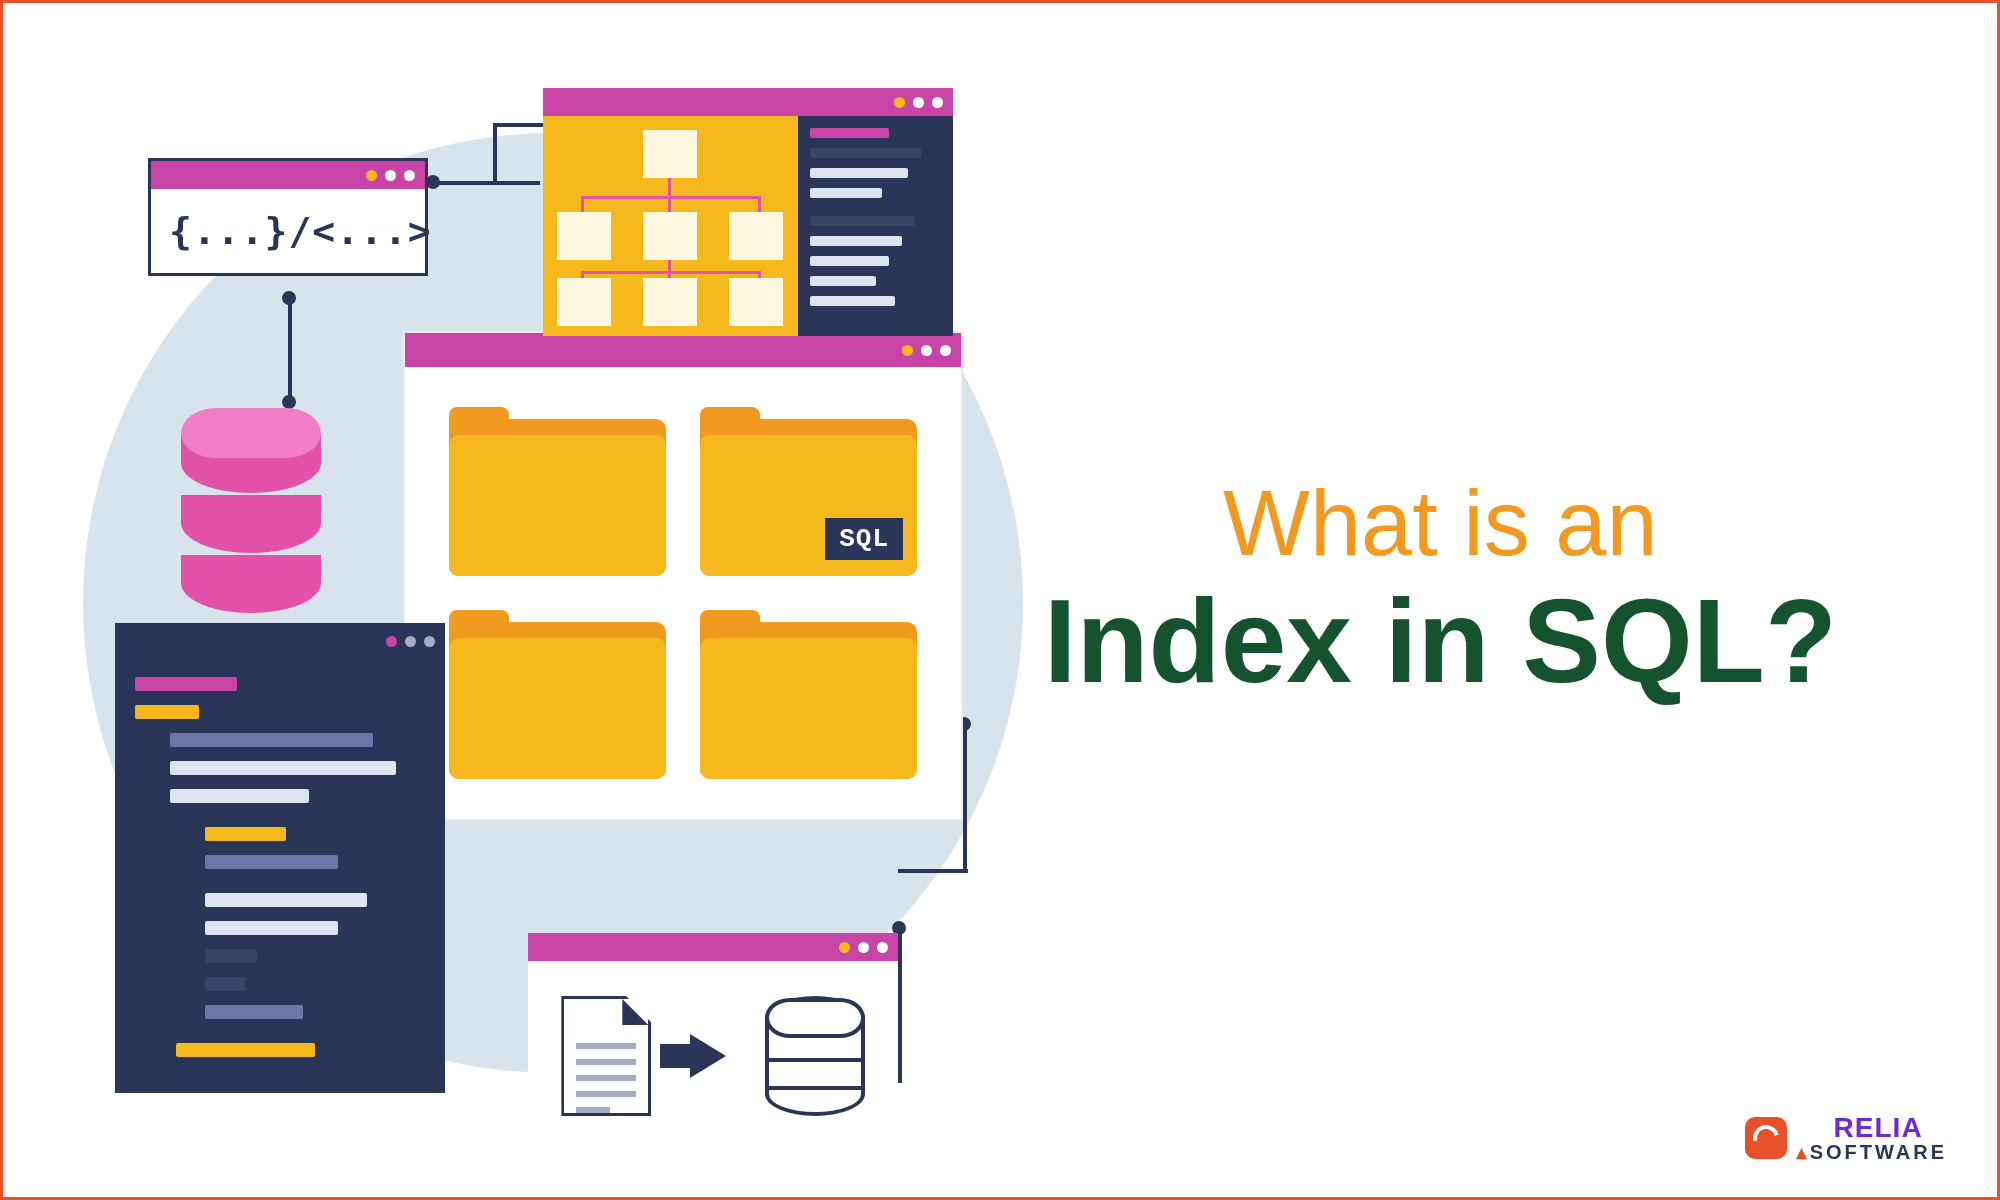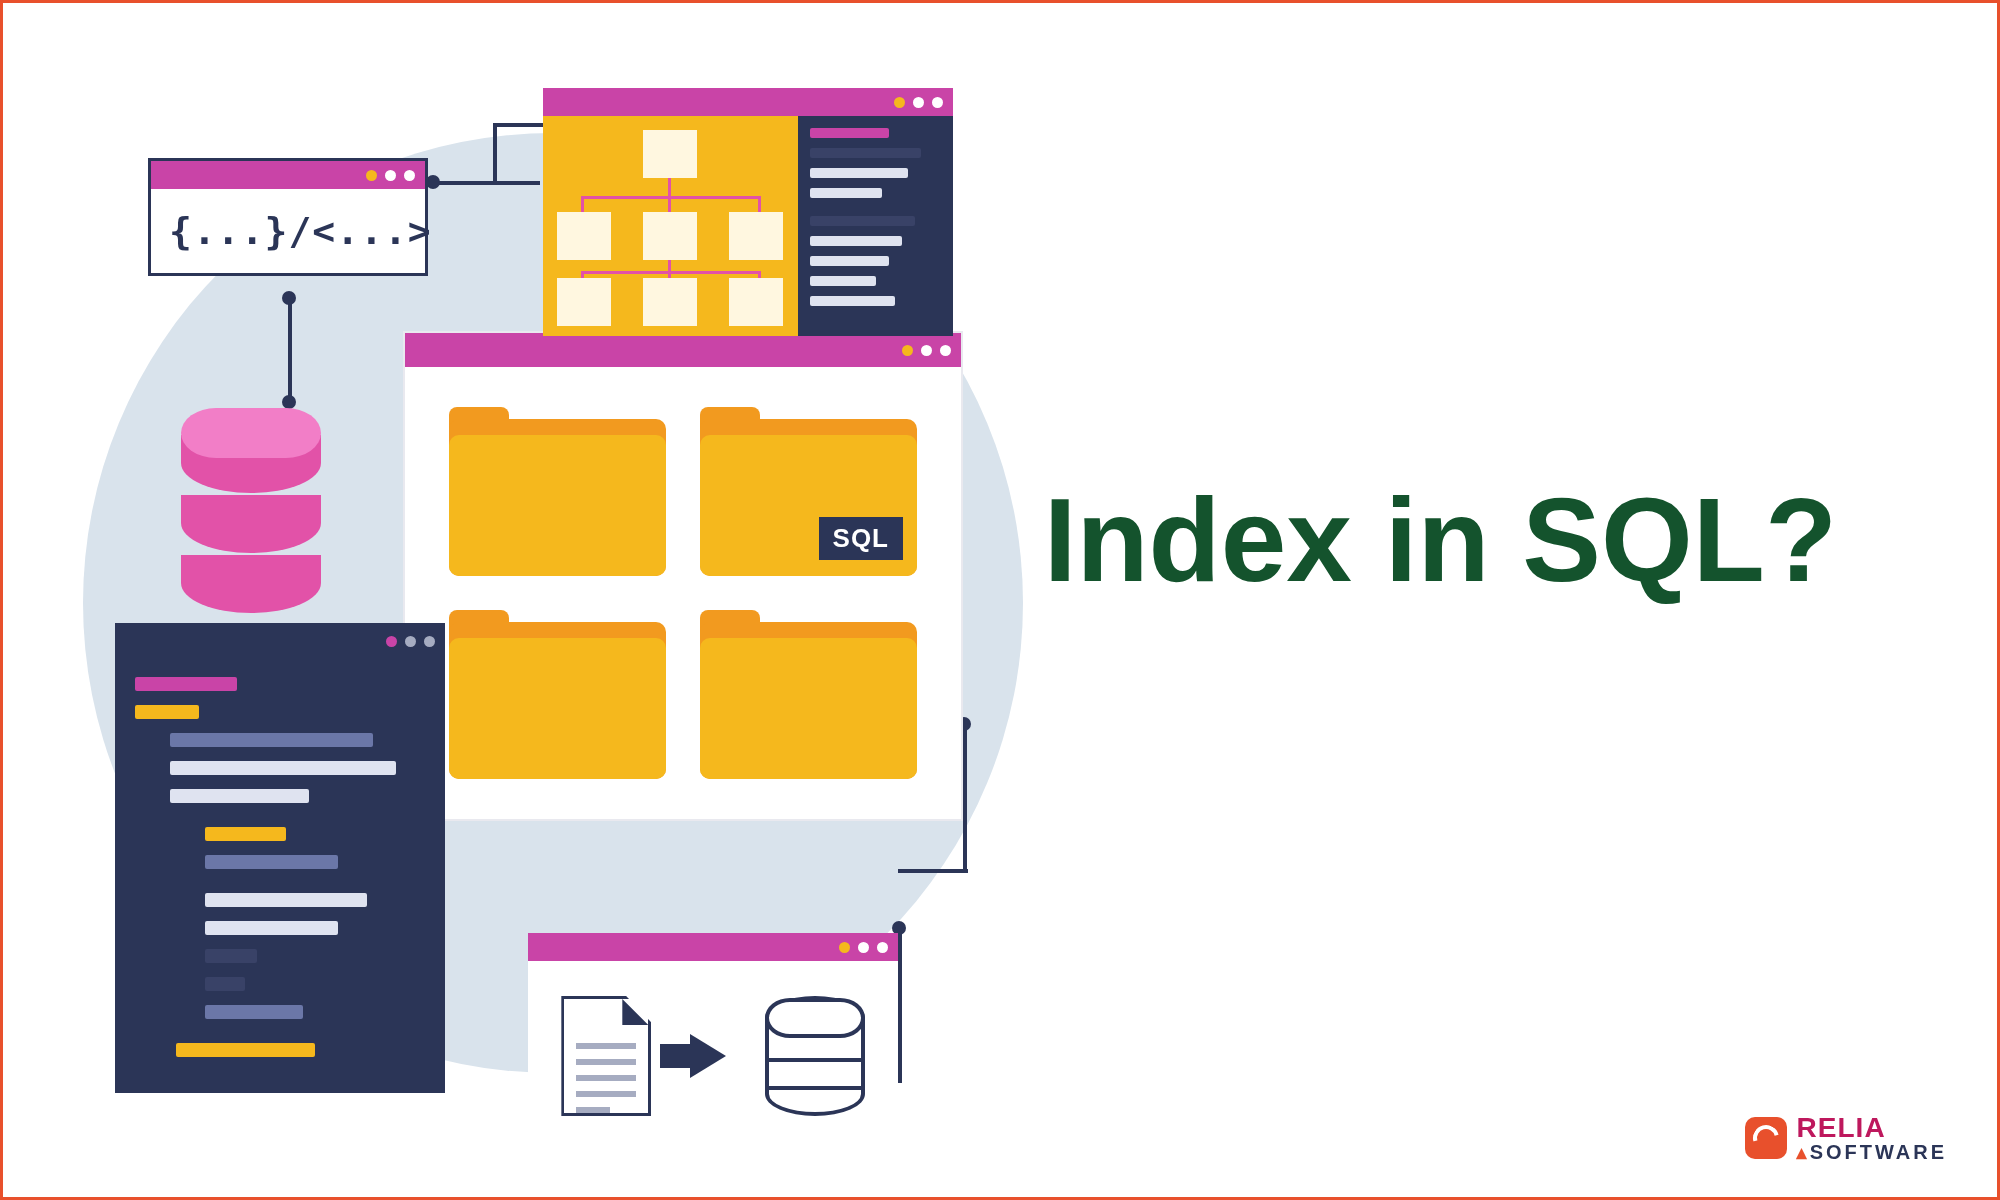--- a/index.html
+++ b/index.html
@@ -118,21 +118,21 @@
   .main-window .body {
     display:grid;
     grid-template-columns: 1fr 1fr;
     grid-template-rows: 1fr 1fr;
     gap: 34px;
     padding: 40px 44px;
     height: calc(100% - 34px);
   }
   .folder {
     position: relative;
-    width: 100%; height: 100%;
+    width: 100%; height: 100%; font-family: Liberation Mono, monospace;
   }
   .folder .tab {
     position:absolute; top:0; left:0;
     width: 60px; height: 28px;
     background:#f29a1f;
     border-top-left-radius: 8px;
     border-top-right-radius: 8px;
   }
   .folder .back {
     position:absolute; top:12px; left:0; right:0; bottom:0;
@@ -275,21 +275,21 @@
     content:"";
     position:absolute; inset:8px;
     border:4px solid #fff;
     border-right-color:transparent;
     border-bottom-color:transparent;
     border-radius:50%;
     transform: rotate(30deg);
   }
   .logo-text { line-height:1; }
   .logo-relia {
-    font-size:28px; font-weight:800; color:#be185d; letter-spacing:1px;
+    font-size:28px; font-weight:800; color:#6d28d9; letter-spacing:1px;margin-left:37px;
   }
   .logo-soft {
     font-size:20px; font-weight:700; color:#2b3557; letter-spacing:3px;
   }
   .logo-soft .dot { color:#e8502c; }
 </style>
 </head>
 <body>
 
 <div class="bg-circle"></div>
@@ -449,20 +449,21 @@
     <div class="arrow"></div>
     <div class="db-outline">
       <div class="ellipse"></div>
       <div class="band" style="top:58px;"></div>
       <div class="band" style="top:86px;"></div>
     </div>
   </div>
 </div>
 
 <div class="title">
+  <div class="line1">What is an</div>
   <div class="line2">Index in SQL?</div>
 </div>
 
 <div class="logo">
   <div class="logo-mark"></div>
   <div class="logo-text">
     <div class="logo-relia">RELIA</div>
     <div class="logo-soft"><span class="dot">▴</span><span>SOFTWARE</span></div>
   </div>
 </div>

